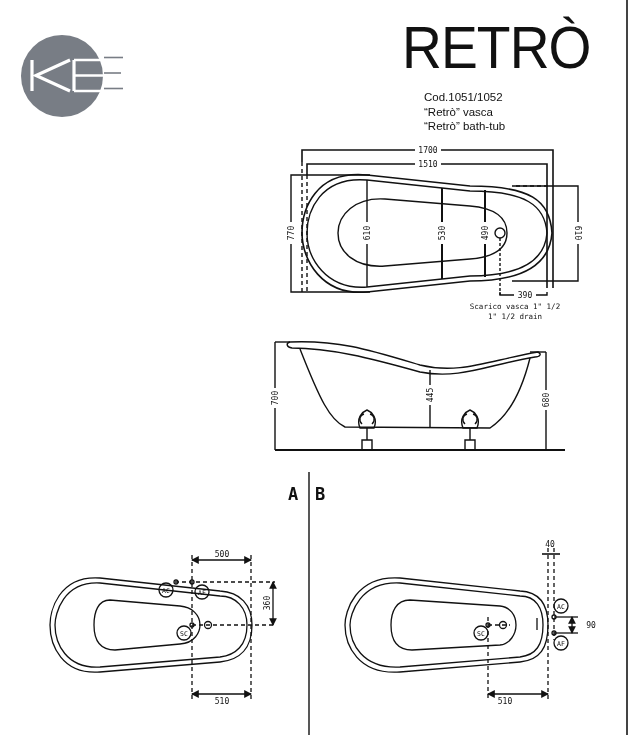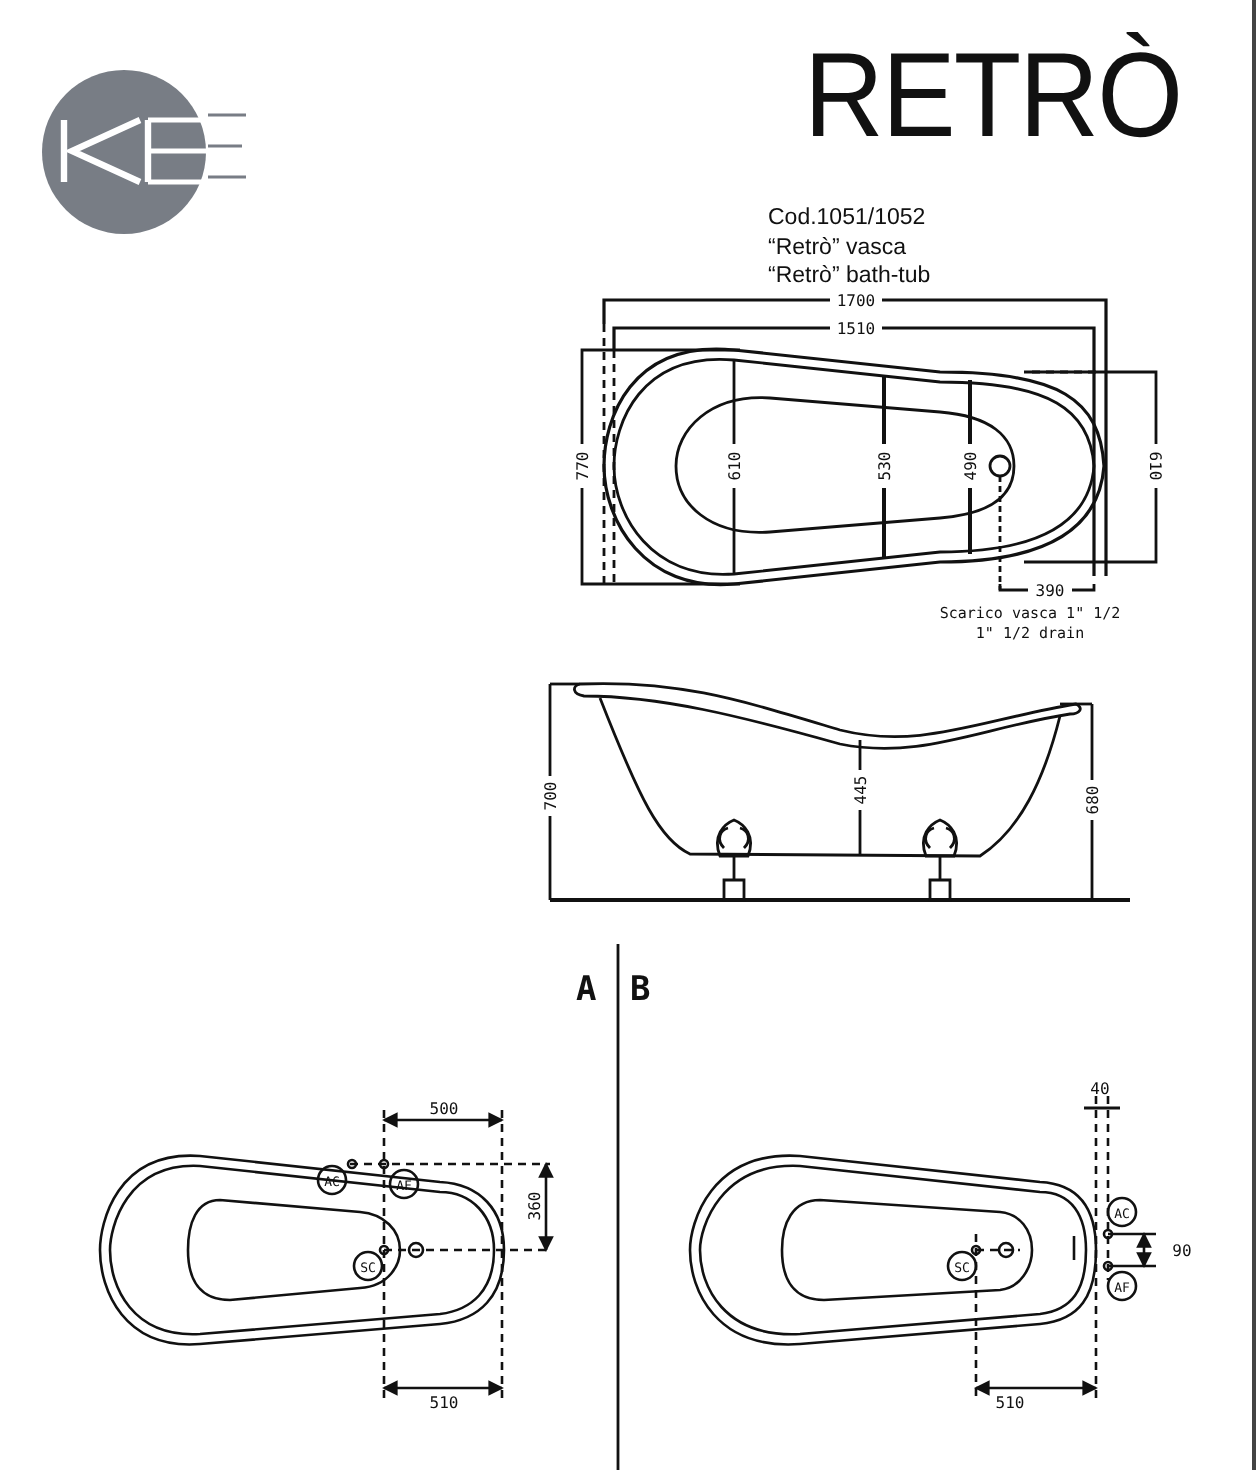--- a/index.html
+++ b/index.html
@@ -1,20 +1,20 @@
 <!DOCTYPE html>
 <html><head>
 <meta charset="utf-8">
 <style>
   html, body { margin:0; padding:0; background:#fff; }
   body { width:628px; height:735px; position:relative; overflow:hidden; font-family:"DejaVu Sans", sans-serif; color:#111; }
   .abs { position:absolute; }
   #logo { left:18px; top:30px; width:108px; height:90px; }
   #title { left:402px; top:18px; font-family:"Liberation Sans", sans-serif; font-size:60px; letter-spacing:-1px; line-height:60px; color:#111; font-weight:normal; transform:scaleX(0.92); transform-origin:left top; }
-  .meta { left:384px; font-family:"Liberation Sans", sans-serif; font-size:11.5px; color:#111; line-height:14px;margin-top:12px; }
+  .meta { left:424px; font-family:"Liberation Sans", sans-serif; font-size:11.5px; color:#111; line-height:14px; }
   svg text { font-family:"DejaVu Sans Mono", monospace; }
   #frame-right { right:0; top:0; width:2px; height:735px; background:#444; }
 </style>
 </head>
 <body>
 
 <svg id="logo" class="abs" viewBox="0 0 108 90">
   <circle cx="44" cy="46" r="41" fill="#787d85"></circle>
   <g stroke="#fff" stroke-width="3.2" fill="none">
     <line x1="14" y1="30" x2="14" y2="61"></line>

